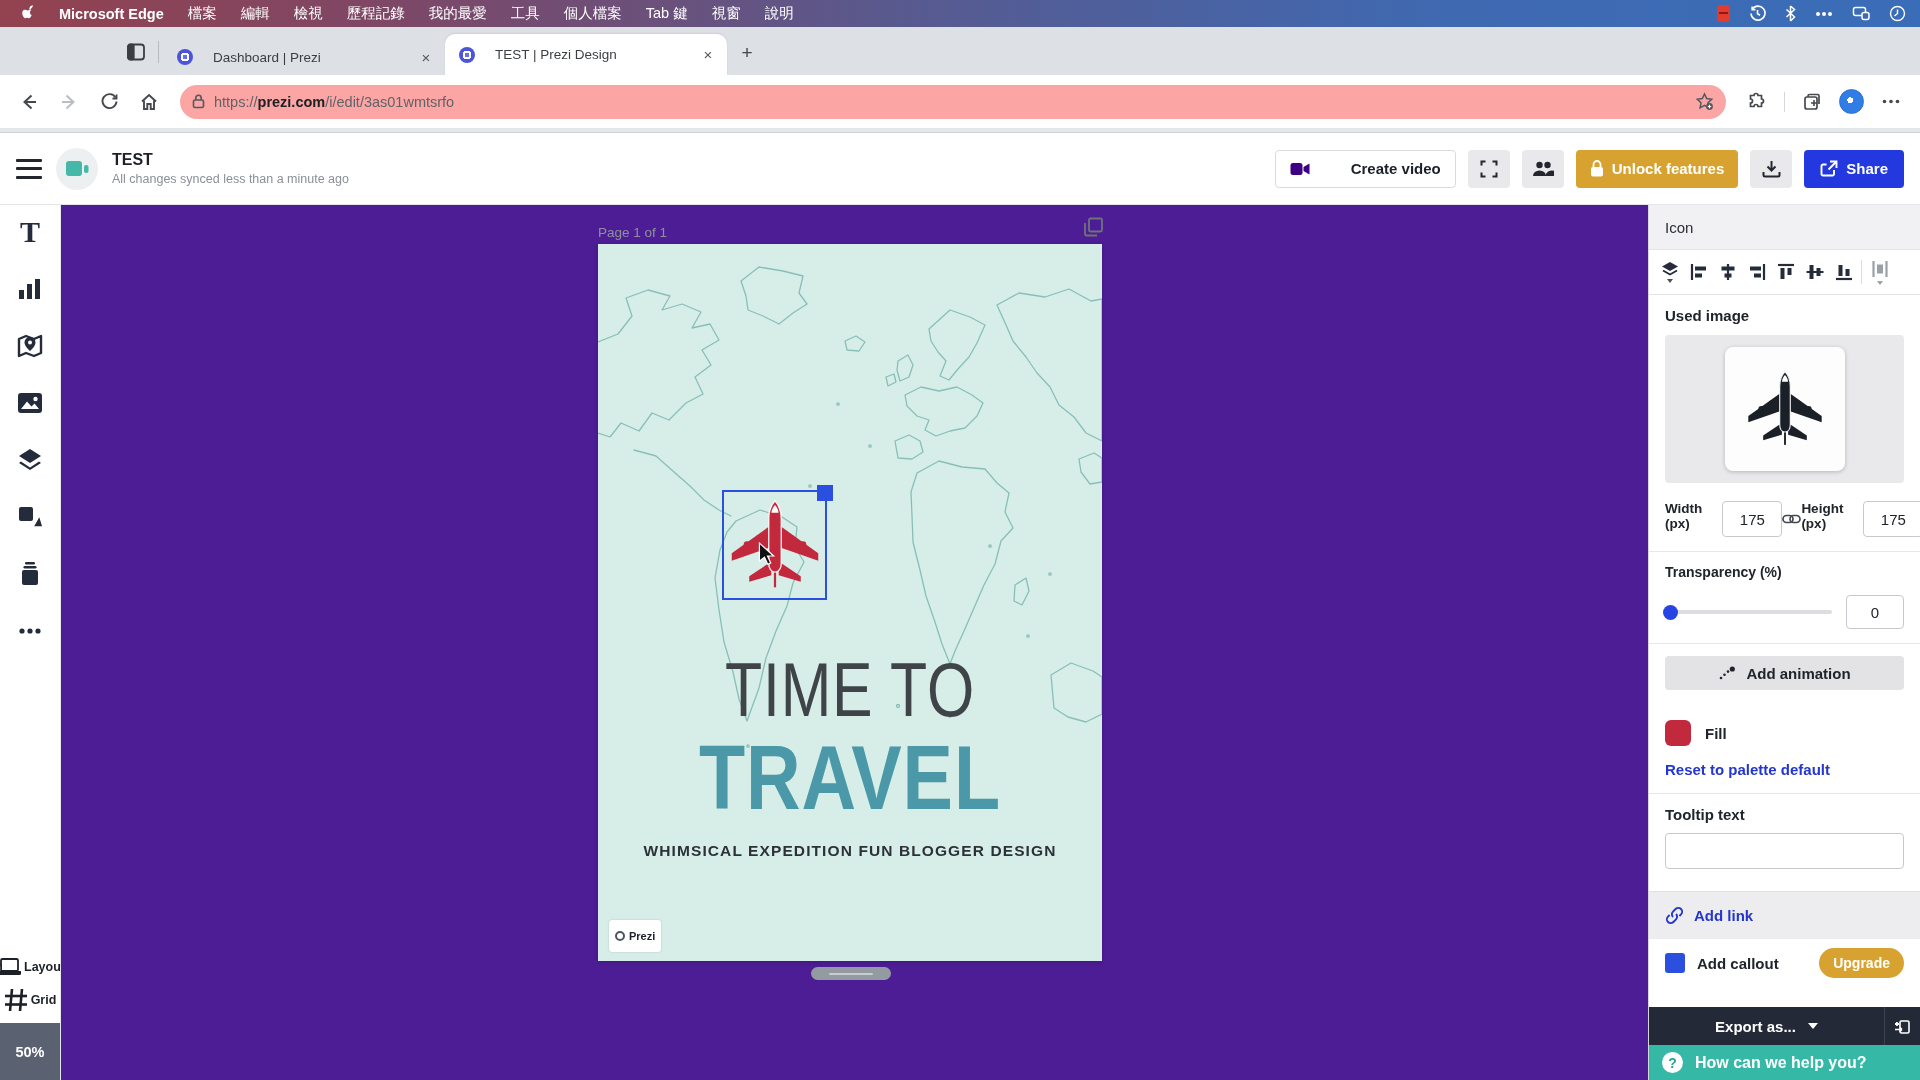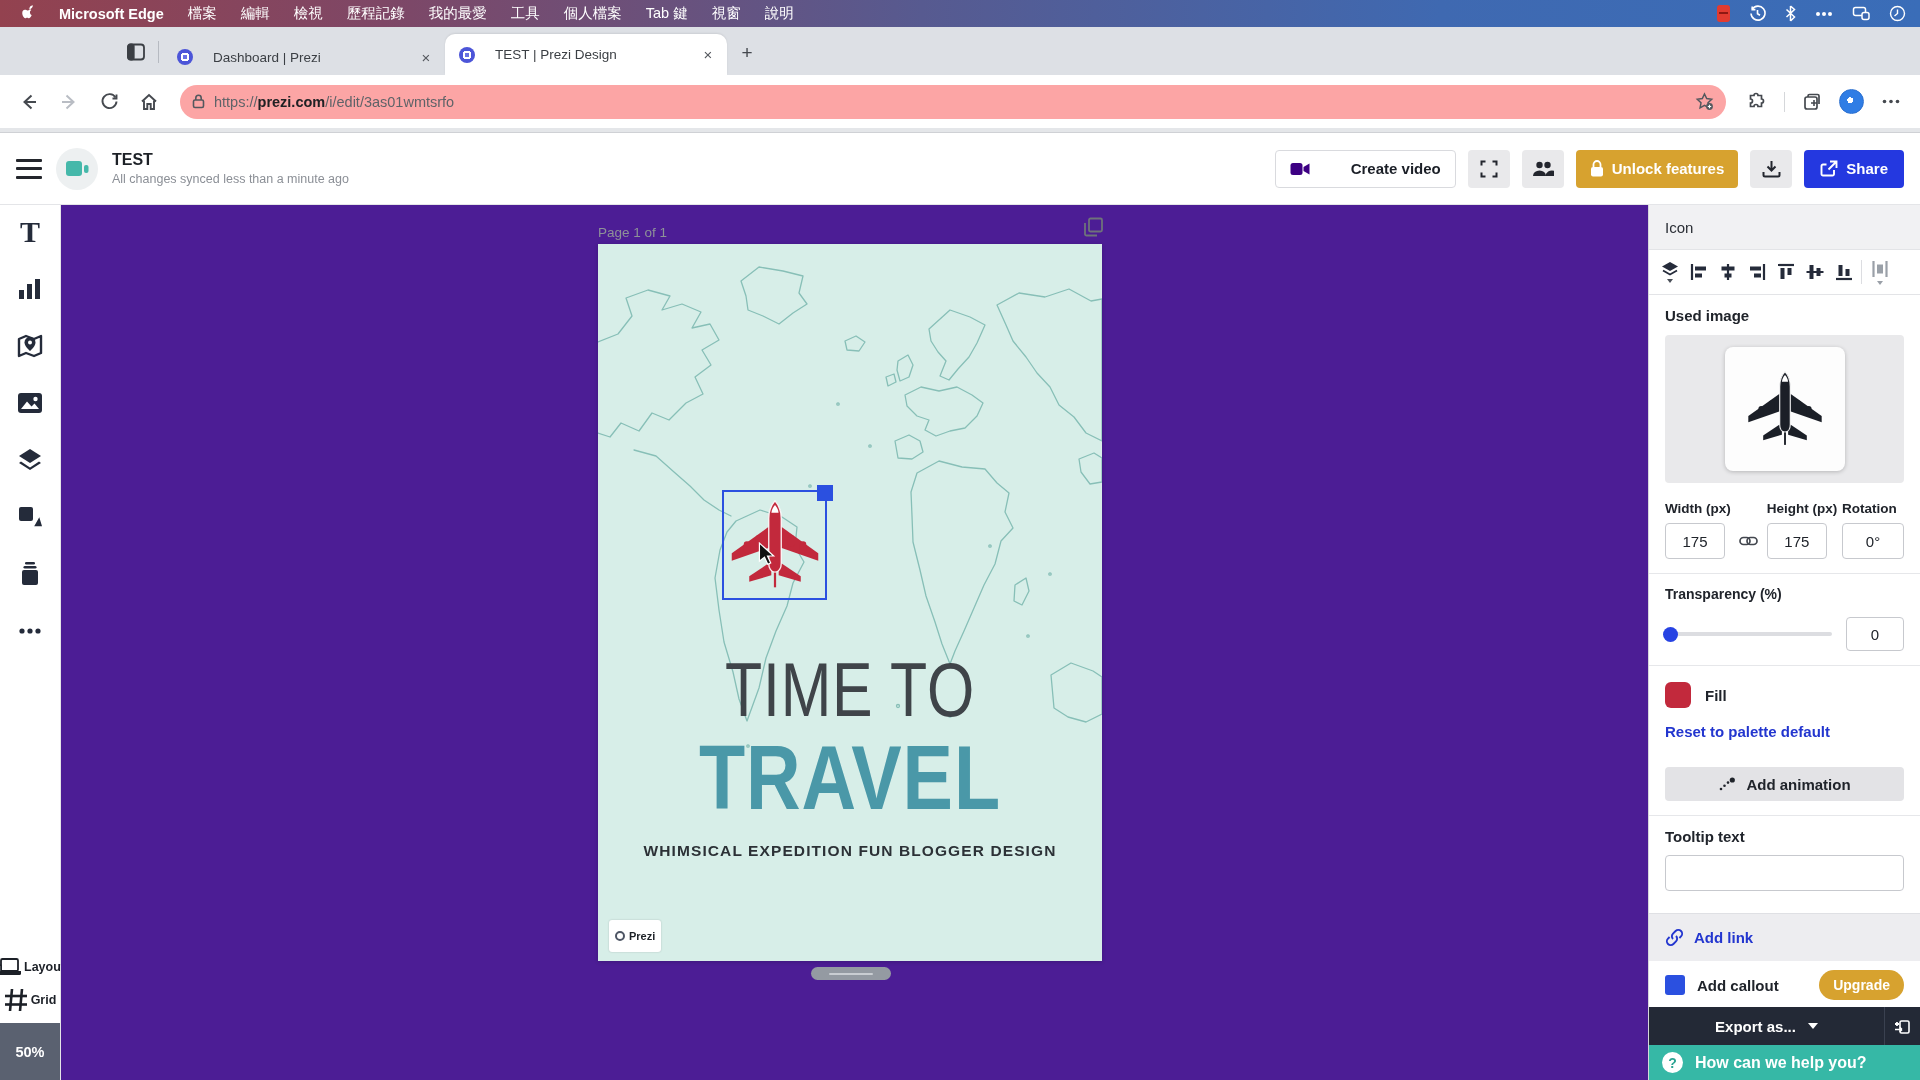--- a/index.html
+++ b/index.html
@@ -125,21 +125,21 @@
   .al-div { width:1px; height:24px; background:#dcdde1; margin:0 3px; }
   .rp-section { padding:12px 16px 14px; }
   .rp-divider { height:1px; background:#e6e7ea; flex:0 0 1px; }
   .rp-label { font-size:14px; font-weight:700; color:#20242b; }
   .ui-preview { margin-top:11px; height:148px; background:#e9e9eb; border-radius:4px;
     display:flex; align-items:center; justify-content:center; }
   .ui-card { width:120px; height:124px; background:#fdfdfd; border-radius:8px;
     box-shadow:0 1px 4px rgba(0,0,0,.22); display:flex; align-items:center; justify-content:center; }
   .ui-card svg { color:#1b1f27; }
   .dims-row { display:flex; align-items:flex-end; gap:0; }
-  .dim-col { display:flex; flex-direction:column; gap:7px; }
+  .dim-col { display:flex; flex-direction:row; gap:20px; }
   .dim-col .rp-label { font-size:13.5px; }
   .dim-input { width:60px; height:36px; border:1px solid #c7c9ce; border-radius:4px; font-size:15px;
     color:#20242b; text-align:center; font-family:inherit; background:#fff; }
   .dim-link { width:36px; height:36px; display:flex; align-items:center; justify-content:center; color:#43474f; }
   .dim-spacer { flex:1; }
   .transp-row { display:flex; align-items:center; margin-top:15px; gap:14px; }
   .slider { flex:1; height:4px; background:#dcdde1; border-radius:2px; position:relative; }
   .slider-dot { position:absolute; left:-2px; top:-5.5px; width:15px; height:15px; border-radius:50%;
     background:#2743e3; }
   .transp-val { width:58px; height:34px; border:1px solid #c7c9ce; border-radius:4px; font-size:15px;
@@ -646,39 +646,39 @@
       <div class="rp-label">Transparency (%)</div>
       <div class="transp-row">
         <div class="slider">
           <span class="slider-dot"></span>
         </div>
         <input class="transp-val" value="0" style="">
       </div>
     </div>
     <div class="rp-divider"></div>
 
-    <div class="rp-section" style="padding-top:16px">
-      <div class="fill-row">
-        <span class="fill-swatch"></span>
-        <span class="rp-label" style="font-size:15px">Fill</span>
-      </div>
-      <span class="link-text reset-link">Reset to palette default</span>
-    </div>
-
     <div class="rp-section">
       <div class="anim-btn">
         <svg width="18" height="16" viewBox="0 0 18 16">
             <circle cx="3" cy="13" r="1.3" fill="#20242b"></circle>
             <circle cx="6.5" cy="9.8" r="1.3" fill="#20242b"></circle>
             <circle cx="10" cy="6.6" r="1.3" fill="#20242b"></circle>
             <circle cx="14.3" cy="4" r="2.6" fill="#20242b"></circle>
           </svg>
         <span>Add animation</span>
       </div>
     </div>
+
+    <div class="rp-section" style="padding-top:16px">
+      <div class="fill-row">
+        <span class="fill-swatch"></span>
+        <span class="rp-label" style="font-size:15px">Fill</span>
+      </div>
+      <span class="link-text reset-link">Reset to palette default</span>
+    </div>
     <div class="rp-divider"></div>
 
     <div class="rp-section">
       <div class="rp-label" style="font-size:15px">Tooltip text</div>
       <input class="tooltip-input" value="" style="">
     </div>
 
     <div class="addlink-row">
       <svg width="19" height="19" viewBox="0 0 19 19" fill="none" stroke="#2336cf" stroke-width="1.9">
           <path d="M8 11 a3.8 3.8 0 0 1 0 -5.4 l2.6 -2.6 a3.8 3.8 0 0 1 5.4 5.4 l-1.6 1.6"></path>

